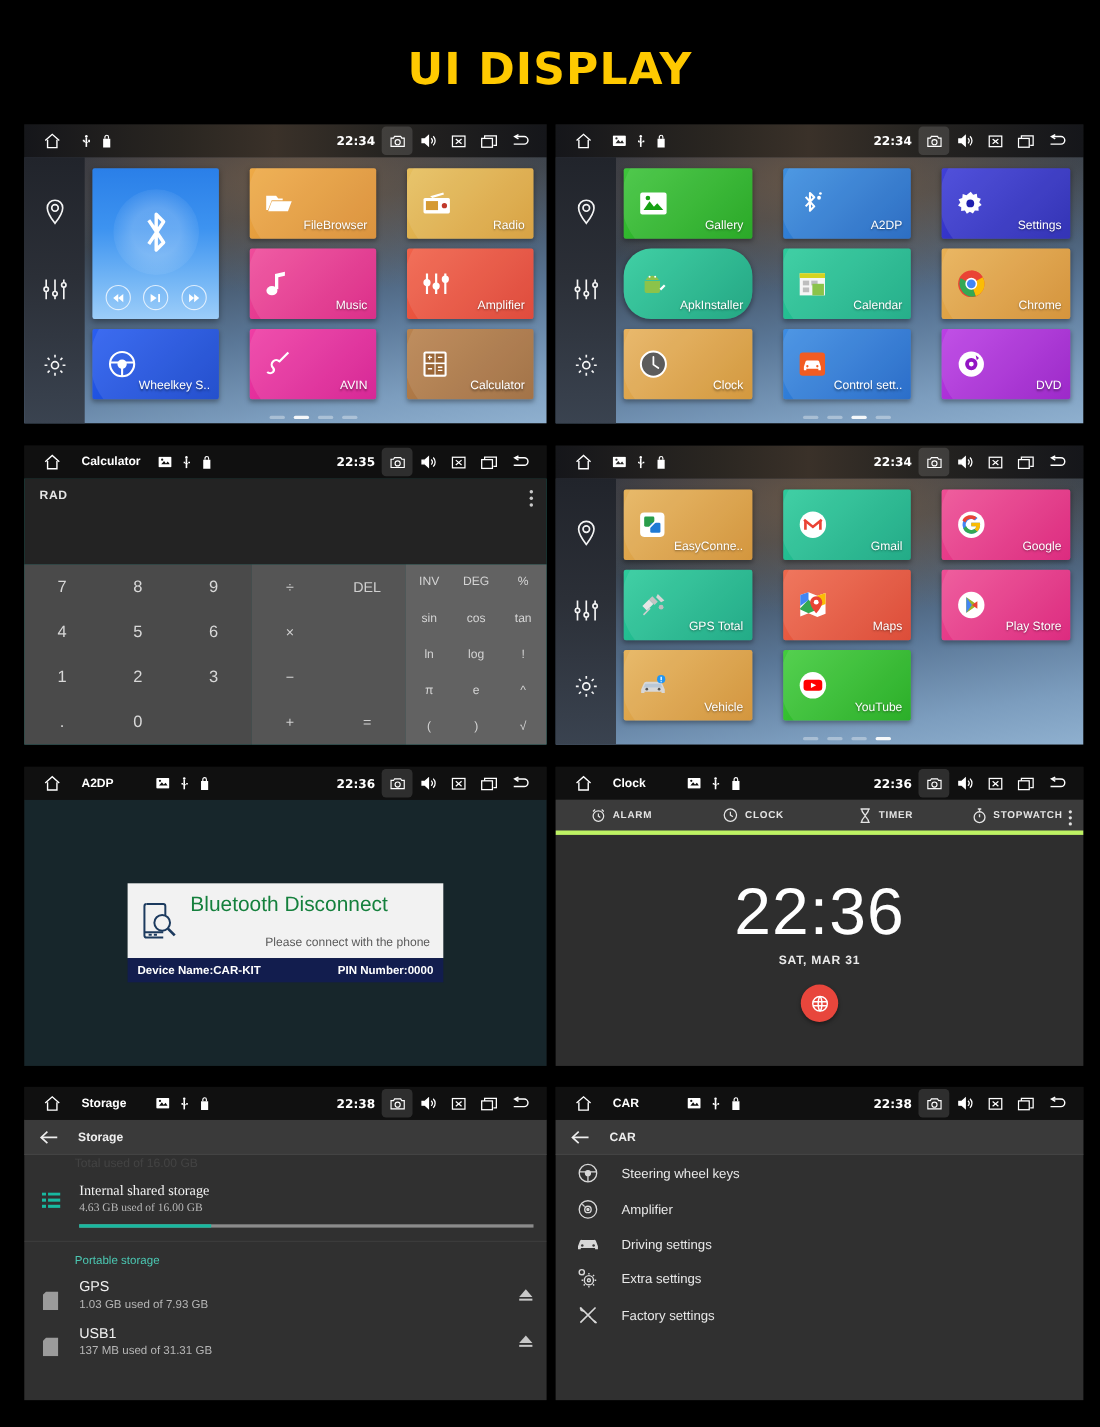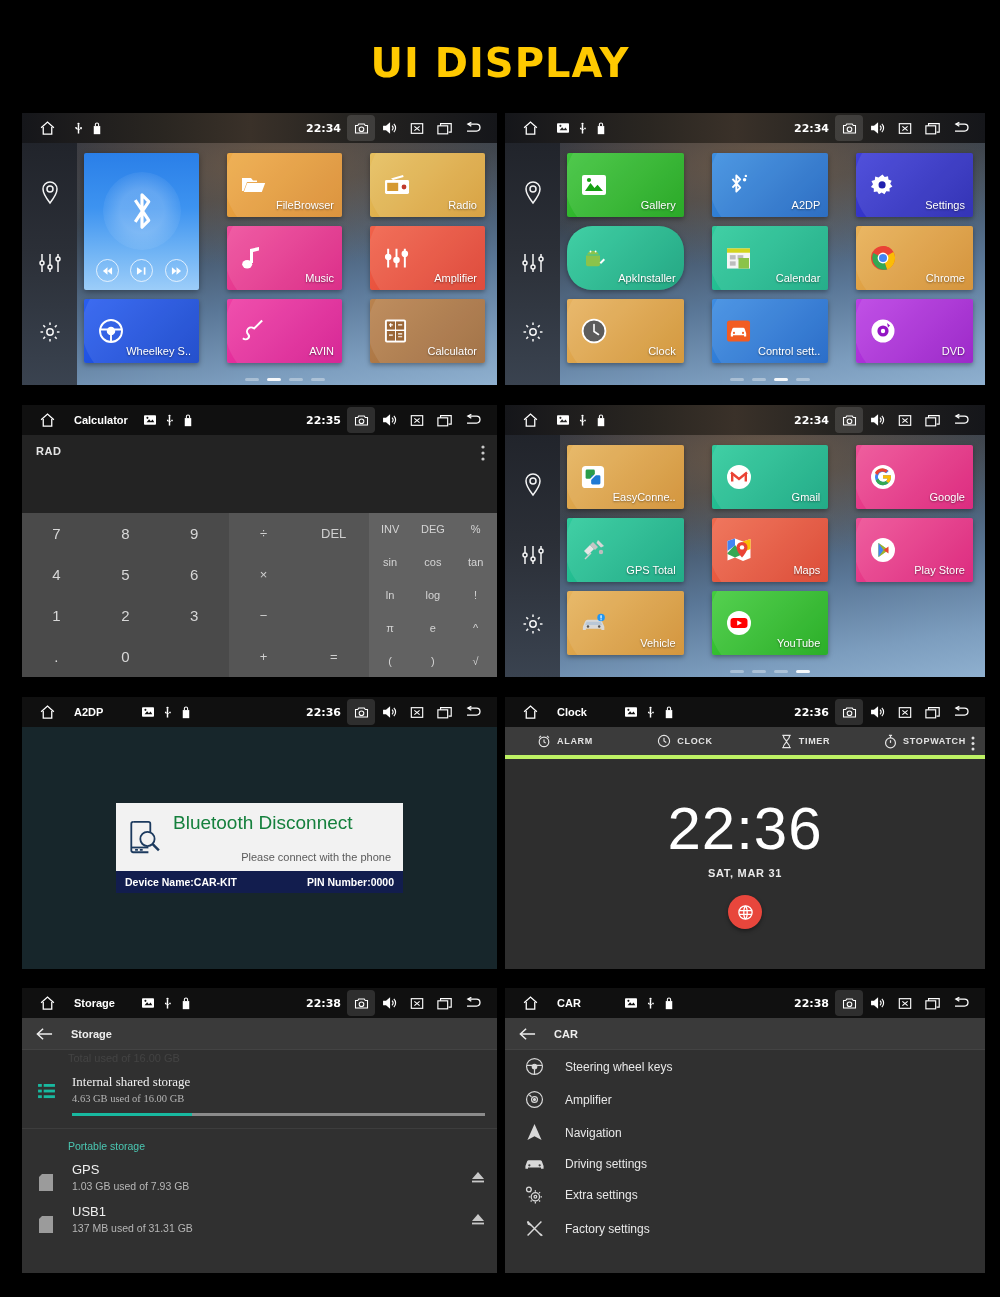--- a/index.html
+++ b/index.html
@@ -1420,28 +1420,20 @@
                   <circle cx="11" cy="11" r="9.2"></circle>
                   <circle cx="11" cy="11" r="3.4"></circle>
                   <circle cx="11" cy="11" r="1.1" fill="#d8d8d8"></circle>
                   <path d="M5 5.5 7.5 8"></path>
                 </svg>
               </span>
             <span class="car-label">Amplifier</span>
           </div>
           <div class="car-row">
             <span class="car-ico">
-                <svg width="17" height="19" viewBox="0 0 18 20" fill="#d8d8d8">
-                  <path d="M9 1 16.5 18 9 14 1.5 18z"></path>
-                </svg>
-              </span>
-            <span class="car-label">Navigation</span>
-          </div>
-          <div class="car-row">
-            <span class="car-ico">
                 <svg width="21" height="15" viewBox="0 0 22 15" fill="#d8d8d8">
                   <path d="M1.5 10 3.3 5.2A2 2 0 0 1 5.2 4h11.6a2 2 0 0 1 1.9 1.2L20.5 10v3h-2.7v-1.3H4.2V13H1.5z"></path>
                   <circle cx="5.6" cy="9.4" r="1.2" fill="#3a3a3a"></circle>
                   <circle cx="16.4" cy="9.4" r="1.2" fill="#3a3a3a"></circle>
                 </svg>
               </span>
             <span class="car-label">Driving settings</span>
           </div>
           <div class="car-row">
             <span class="car-ico">

